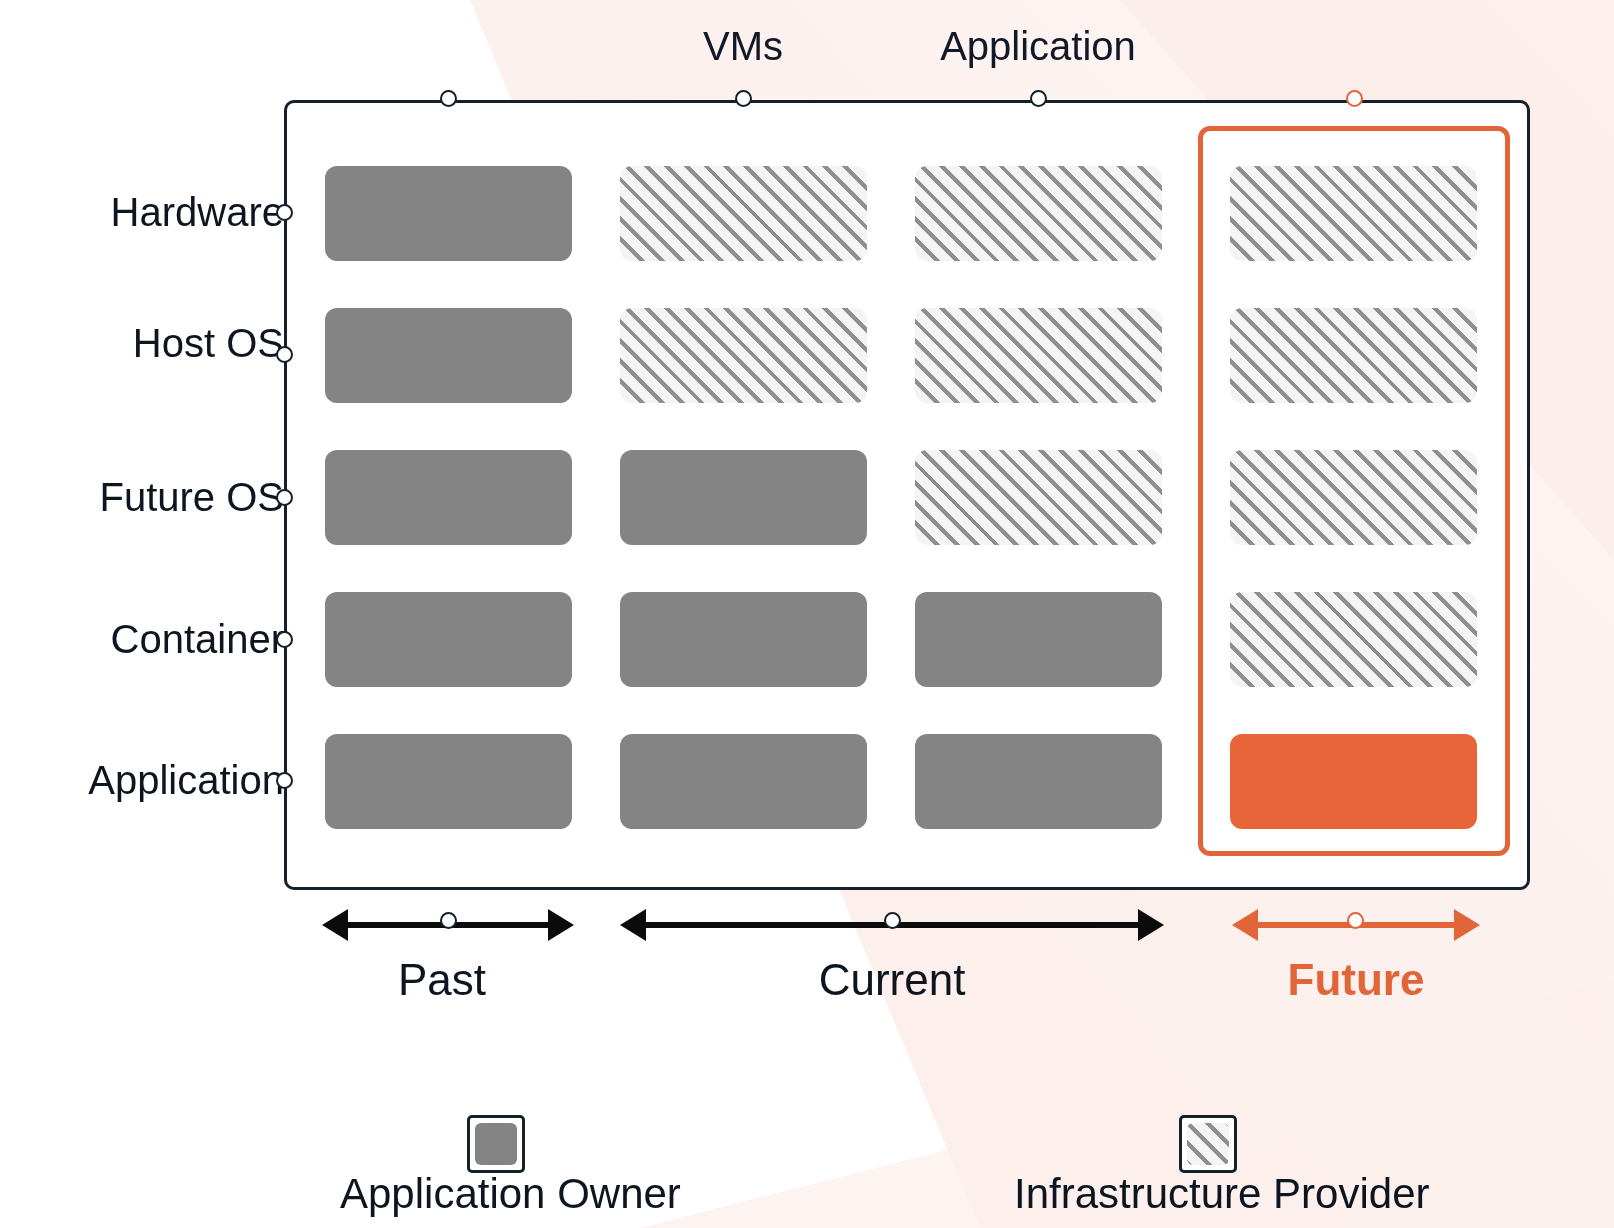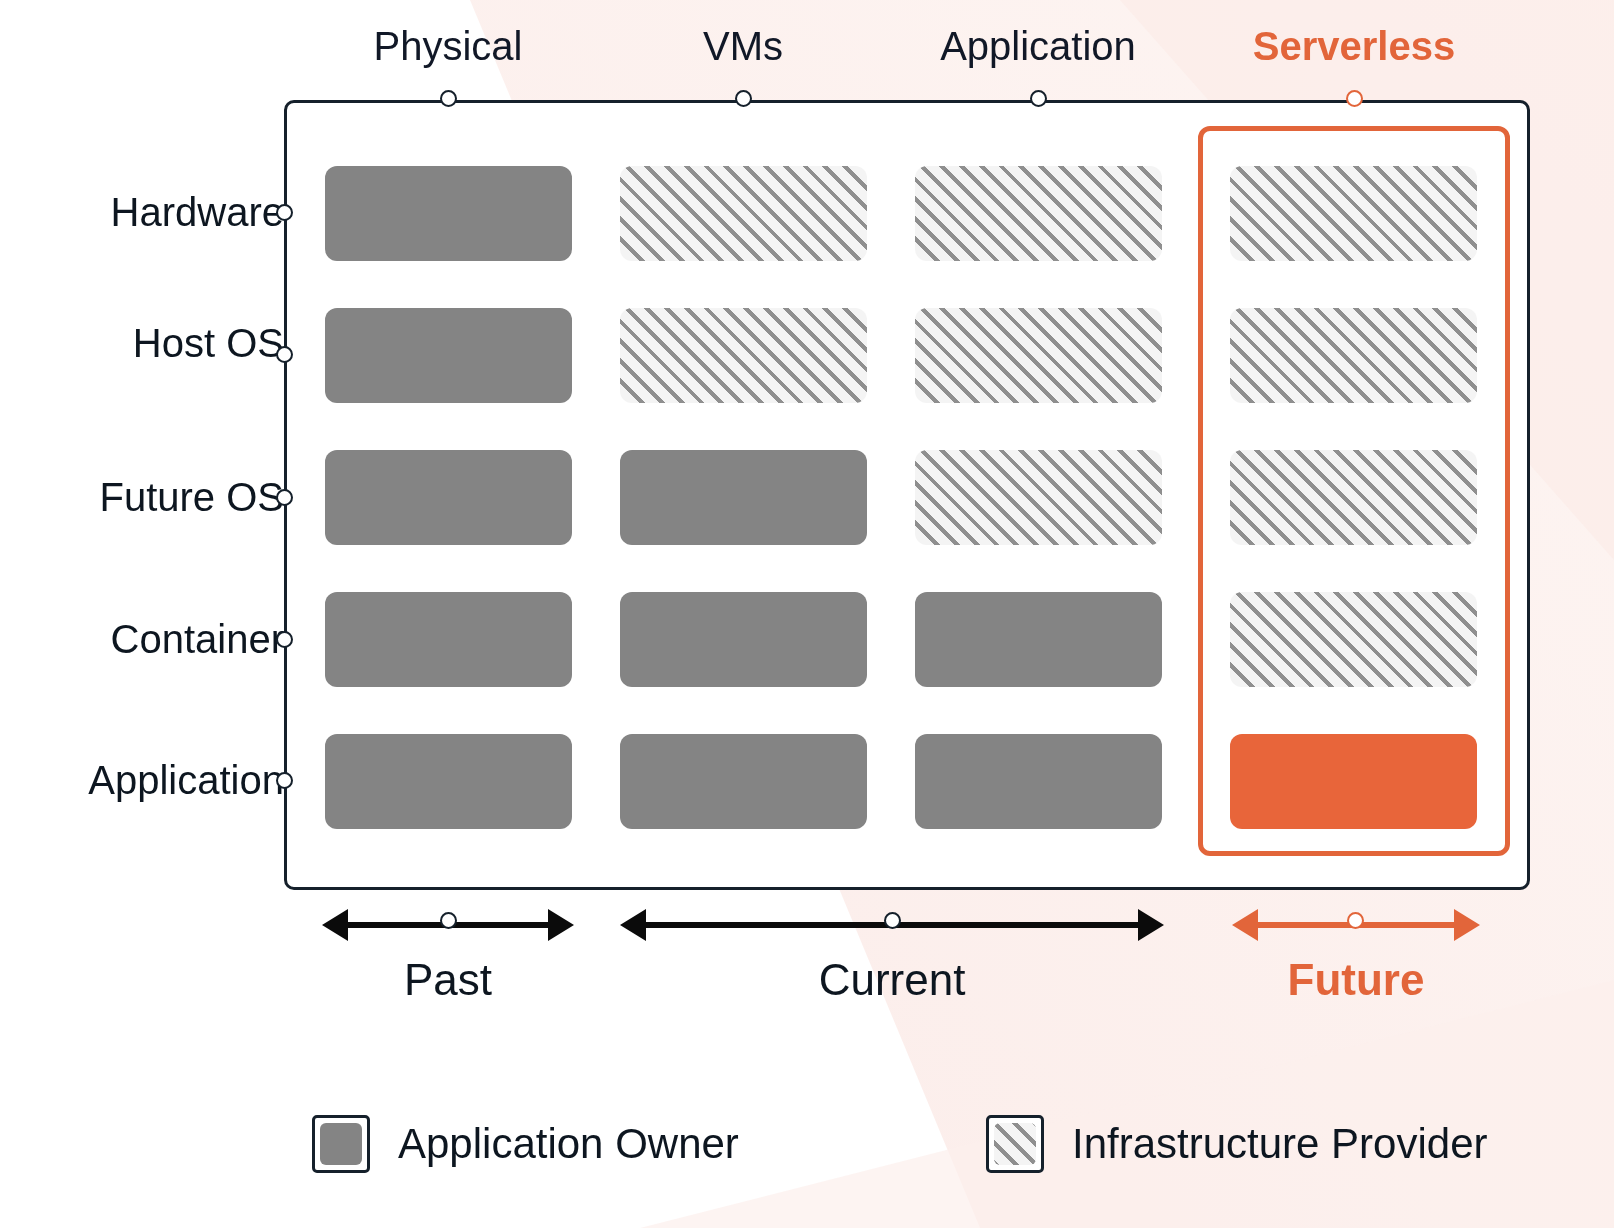--- a/index.html
+++ b/index.html
@@ -97,21 +97,21 @@
   .arrow-wrap.accent .arrow-head.right{border-left-color:#E2653A;}
 
   .phase-label{
     position:absolute;
     font-size:44px;line-height:1;
     color:#0D1620;text-align:center;white-space:nowrap;
   }
   .phase-label.accent{color:#E2653A;font-weight:bold;}
 
   
-  .legend-item{position:absolute;display:flex;align-items:center;}
+  .legend-item{position:absolute;display:flex;align-items:center;flex-direction:column;}
   .legend-swatch{
     width:58px;height:58px;
     border:3px solid #15202B;
     border-radius:5px;
     background:#ffffff;
     box-sizing:border-box;
     display:flex;align-items:center;justify-content:center;
     flex:0 0 auto;
   }
   .legend-swatch .inner{
@@ -142,31 +142,25 @@
     </linearGradient>
   </defs>
   <rect x="0" y="0" width="1614" height="1228" fill="#ffffff"></rect>
   <polygon points="470,0 1614,0 1614,1228 980,1228" fill="url(#g1)"></polygon>
   <polygon points="1120,0 1614,0 1614,560" fill="#FBE9E5" opacity="0.55"></polygon>
   <polygon points="280,1228 1614,1228 1614,980 640,1228" fill="#FCEFEC" opacity="0.7"></polygon>
 </svg>
 
 <div id="stage">
 
-  <div class="col-label" style="left:288px;width:320px;">
-    <span>Physical</span>
-  </div>
   <div class="col-label" style="left:583px;width:320px;">
     <span>VMs</span>
   </div>
   <div class="col-label" style="left:878px;width:320px;">
     <span>Application</span>
-  </div>
-  <div class="col-label accent" style="left:1194px;width:320px;">
-    <span>Serverless</span>
   </div>
 
   <div class="row-label" style="top:192px;">
     <span>Hardware</span>
   </div>
   <div class="row-label" style="top:323px;text-align:right;">
     <span>Host OS</span>
   </div>
   <div class="row-label" style="top:477px;">
     <span>Future OS</span>
@@ -232,21 +226,21 @@
   </div>
   <div class="marker" style="left:884px;top:912px;"></div>
 
   <div class="arrow-wrap accent" style="left:1232px;top:905px;width:248px;">
     <div class="arrow-line"></div>
     <div class="arrow-head left"></div>
     <div class="arrow-head right"></div>
   </div>
   <div class="marker accent" style="left:1347px;top:912px;"></div>
 
-  <div class="phase-label" style="left:298px;top:958px;width:300px;">
+  <div class="phase-label" style="left:292px;top:958px;width:300px;">
     <span>Past</span>
   </div>
   <div class="phase-label accent" style="left:1206px;top:958px;width:300px;">
     <span>Future</span>
   </div>
   <div class="phase-label" style="left:742px;top:958px;width:300px;">
     <span>Current</span>
   </div>
 
   <div class="legend-item" style="left:312px;top:1115px;">

